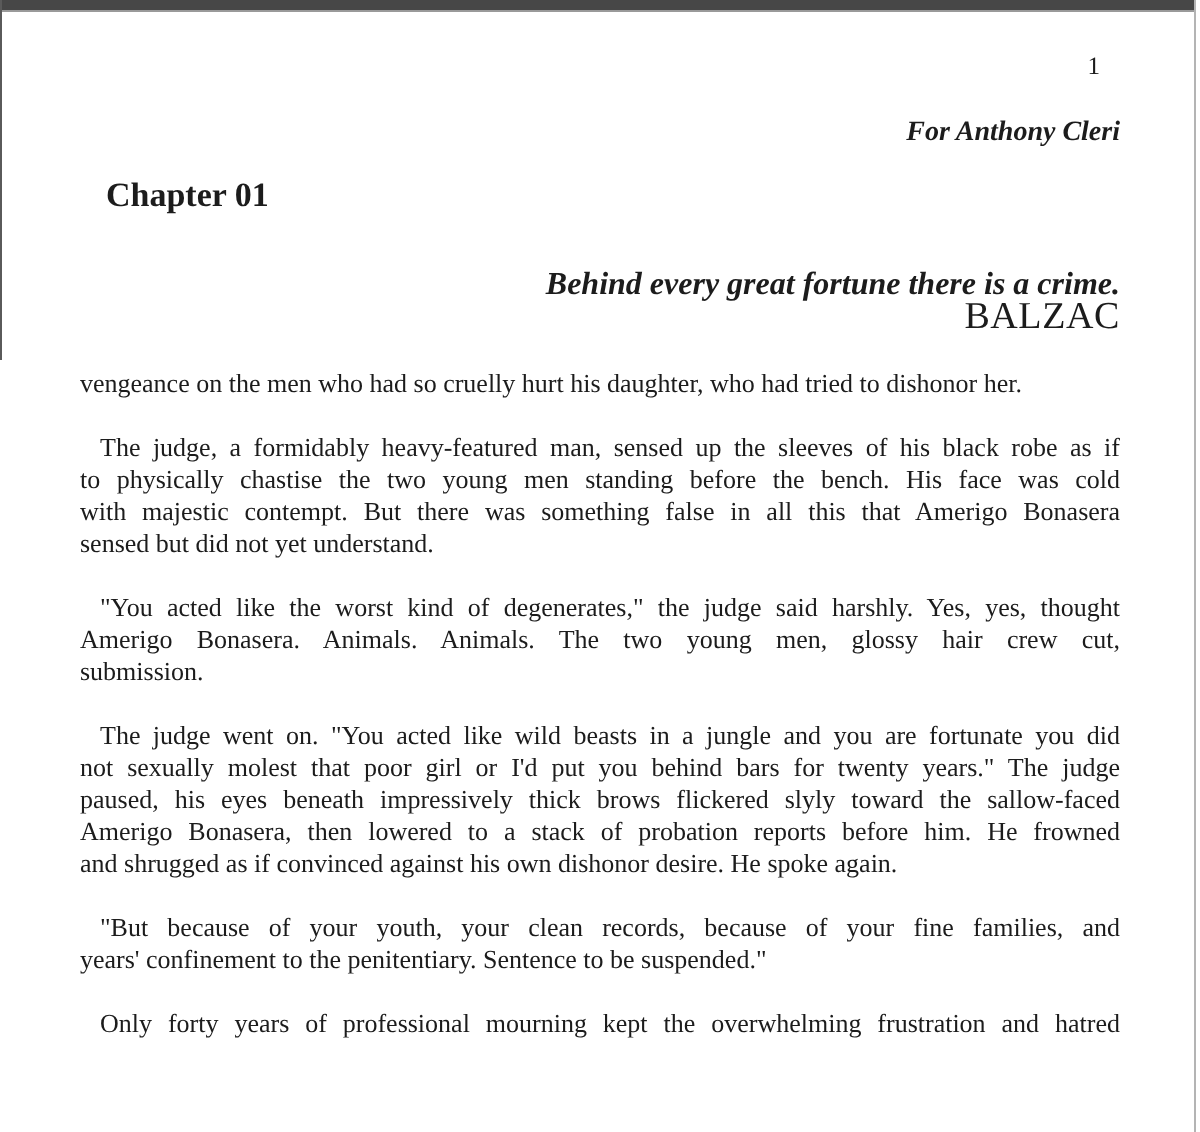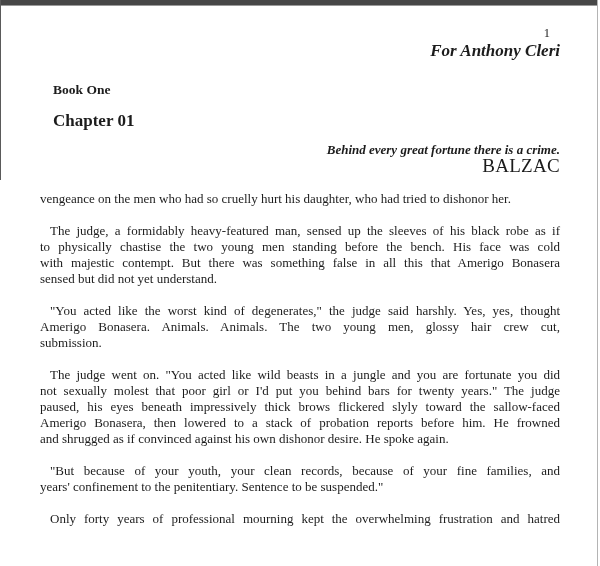--- a/index.html
+++ b/index.html
@@ -51,47 +51,47 @@
     padding: 0 40px;
   }
   .page-number {
     margin-top: 26px;
     text-align: right;
     padding-right: 10px;
     font-size: 12.5px;
     line-height: 15px;
   }
   .dedication {
-    margin-top: 2px;
+    margin-top: 18px;
     text-align: right;
     font-weight: bold;
     font-style: italic;
-    font-size: 17px;
+    font-size: 14px;
     line-height: 15px;
   }
   .book-heading {
     margin-top: 24px;
     margin-left: 13px;
     font-weight: bold;
     font-size: 13.5px;
     line-height: 15px;
   }
   .chapter-heading {
     margin-top: 16px;
     margin-left: 13px;
     font-weight: bold;
     font-size: 17px;
     line-height: 15px;
   }
   .epigraph {
-    margin-top: 14px;
+    margin-top: 30px;
     text-align: right;
     font-weight: bold;
     font-style: italic;
-    font-size: 13px;
+    font-size: 16px;
     line-height: 16px;
   }
   .epigraph-attribution {
     text-align: right;
     font-weight: normal;
     font-size: 19px;
     line-height: 16px;
     letter-spacing: 0.3px;
   }
   .body-text {
@@ -114,21 +114,20 @@
 <div class="viewport">
   <div class="top-bar"></div>
   <div class="left-edge"></div>
   <div class="right-edge"></div>
 
   <div class="page">
     <div class="page-number">1</div>
 
     <div class="dedication">For Anthony Cleri</div>
 
-    <div class="book-heading">Book One</div>
 
     <div class="chapter-heading">Chapter 01</div>
 
     <div class="epigraph">Behind every great fortune there is a crime.</div>
 
     <div class="epigraph-attribution">BALZAC</div>
 
     <div class="body-text" id="body-text">
         <div class="paragraph">
           <div class="line last">vengeance on the men who had so cruelly hurt his daughter, who had tried to dishonor her.</div>

